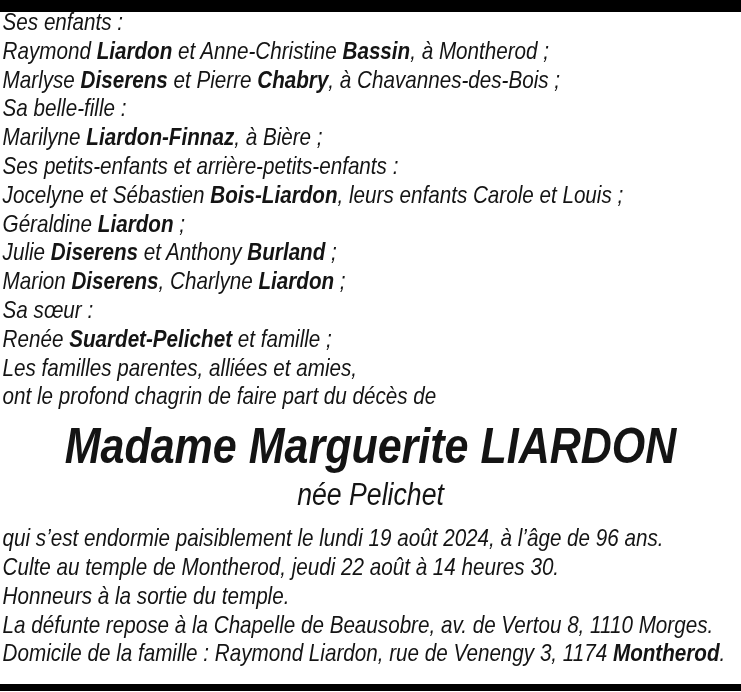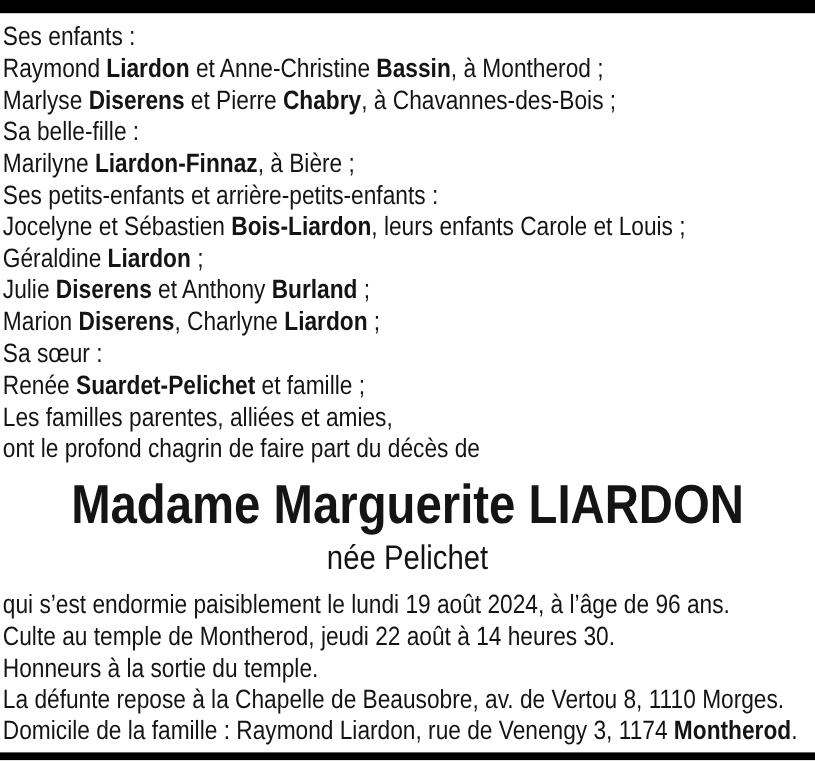--- a/index.html
+++ b/index.html
@@ -14,21 +14,21 @@
   }
   .bar {
     position: absolute;
     left: 0;
     width: 741px;
     background: #000000;
   }
   .bar-top { top: 0; height: 12px; }
   .bar-bottom { bottom: 1px; height: 7px; }
 
-  .content { padding-top: 20px; }
+  .content { padding-top: 8px; font-style: italic; }
 
   .line {
     margin: 0;
     padding-left: 3px;
     font-size: 24px;
     line-height: 28.8px;
     font-weight: 400;
     white-space: nowrap;
     transform: scaleX(0.86);
     transform-origin: 0 50%;

